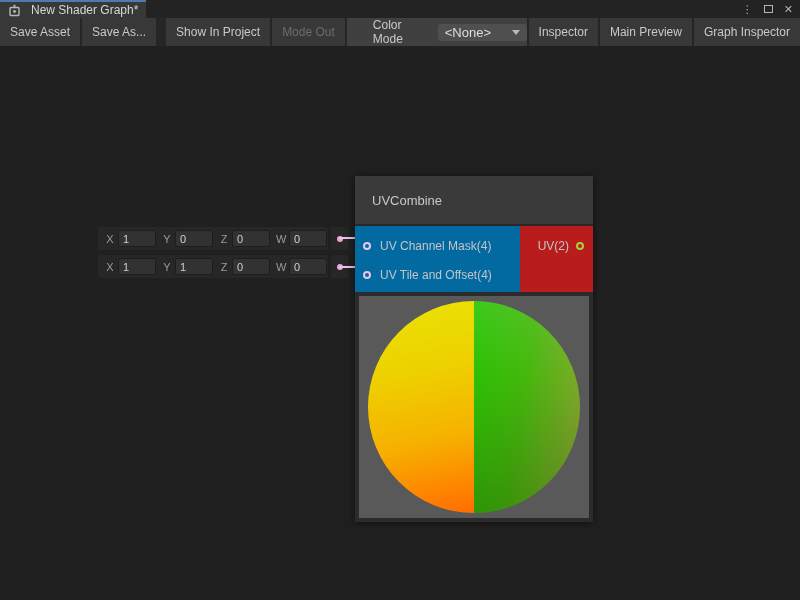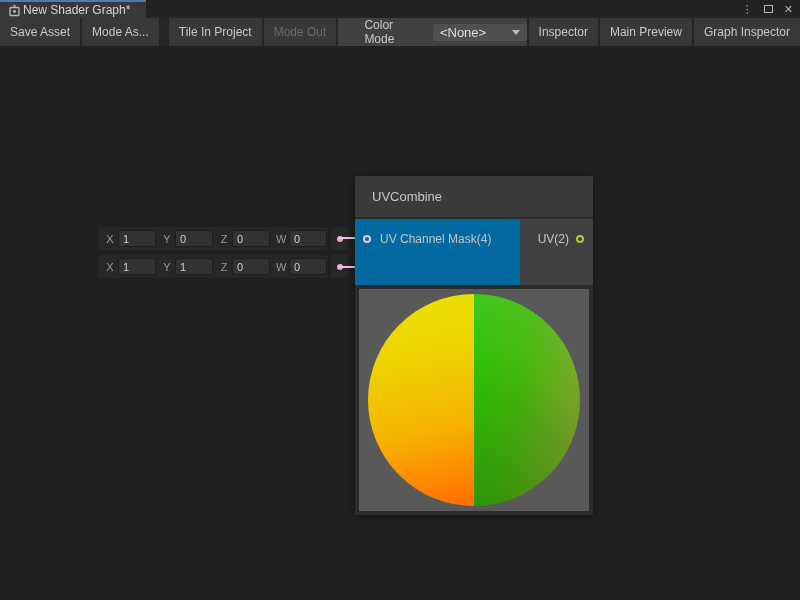--- a/index.html
+++ b/index.html
@@ -3,21 +3,21 @@
 <meta charset="utf-8">
 <style>
   * { margin:0; padding:0; box-sizing:border-box; }
   html,body { width:800px; height:600px; background:#202020; overflow:hidden;
               font-family:"Liberation Sans", sans-serif; }
   #root { position:relative; width:800px; height:600px; background:#202020; display:flex; flex-direction:column; }
 
   
   .tabbar { position:relative; height:18px; background:#232323; flex:0 0 auto; }
   .tab { position:absolute; left:0; top:0; width:146px; height:18px; background:#383838;
-         border-top:2px solid #4a7cae; display:flex; align-items:center; gap:2px; padding-left:8px; }
+         border-top:2px solid #4a7cae; display:flex; align-items:center; gap:10px; padding-left:8px; }
   .tab-title { font-size:12px; color:#d6d6d6; white-space:nowrap; }
   .win-controls { position:absolute; right:7px; top:0; height:18px; display:flex; align-items:center; gap:11px; }
   .wc { color:#b4b4b4; font-size:12px; line-height:18px; cursor:default; }
   .wc-menu { font-size:11px; letter-spacing:0; }
   .wc-max { width:9px; height:8px; border:1.5px solid #b4b4b4; display:inline-block; }
   .wc-close { font-size:11px; }
 
   
   .toolbar { height:28px; background:#262626; display:flex; align-items:stretch; column-gap:2px; flex:0 0 auto; }
   .tbtn { background:#383838; color:#c9c9c9; font-size:12px; line-height:24px; padding:0 10px;
@@ -44,30 +44,30 @@
   .vec-port { position:absolute; width:17px; height:23px; background:#272727; border-radius:2px;
               display:flex; align-items:center; justify-content:center; }
   .vec-dot { width:6px; height:6px; border-radius:50%; background:#e9a6db; }
 
   
   .edge { position:absolute; height:2px; background:#efc3e7; border-radius:1px; }
 
   
   .node { position:absolute; left:355px; top:130px; width:238px;
           box-shadow:0 1px 8px rgba(0,0,0,0.55); }
-  .node-title { height:43px; background:#3a3a3a; border-bottom:2px solid #282828;
+  .node-title { height:50px; background:#3a3a3a; border-bottom:2px solid #282828;
                 display:flex; align-items:center; padding-left:17px;
                 font-size:13px; color:#c8c8c8; }
   .node-ports { display:flex; height:66px; }
   .ports-in { width:165px; background:#0369a1; padding-top:5px; }
   .port-row { height:29px; display:flex; align-items:center; padding-left:8px; gap:9px; }
   .ring { width:8px; height:8px; border-radius:50%; border:2px solid #f1c4ea; background:transparent; flex:0 0 auto; }
   .ring.green { border-color:#a7cf3a; }
   .port-label { font-size:12px; color:#c4c4c4; white-space:nowrap; }
-  .ports-out { flex:1; background:#404040; padding-top:5px; }
+  .ports-out { flex:1; background:#b91c1c; padding-top:5px; }
   .out-row { height:29px; display:flex; align-items:center; justify-content:flex-end;
              padding-right:9px; gap:7px; }
   .node-preview { height:230px; background:#2b2b2b; padding:4px; }
   .preview-img { position:relative; width:100%; height:100%; background:#595959; overflow:hidden; }
   .sphere { position:absolute; left:9px; top:5px; width:212px; height:212px; border-radius:50%;
             overflow:hidden; display:flex; }
   .half { width:50%; height:100%; }
   .half-left { background:linear-gradient(168deg, #e9e405 0%, #eed000 35%, #f6b100 65%, #ff8000 90%, #ff6c00 100%); }
   .half-right { background:
       linear-gradient(to bottom, rgba(255,255,255,0.10) 0%, rgba(0,0,0,0) 35%, rgba(20,60,0,0.30) 100%),
@@ -89,23 +89,23 @@
     </div>
     <div class="win-controls">
       <span class="wc wc-menu">⋮</span>
       <span class="wc wc-max"></span>
       <span class="wc wc-close">✕</span>
     </div>
   </div>
 
   <div class="toolbar">
     <button class="tbtn">Save Asset</button>
-    <button class="tbtn">Mode As...</button>
+    <button class="tbtn">Save As...</button>
     <div class="tbgap"></div>
-    <button class="tbtn">Tile In Project</button>
+    <button class="tbtn">Show In Project</button>
     <button class="tbtn disabled">Mode Out</button>
     <div class="tfill">
       <span class="cm-label">Color Mode</span>
       <div class="dropdown">
         <span class="dd-value">&lt;None&gt;</span>
         <span class="dd-arrow"></span>
       </div>
     </div>
     <button class="tbtn">Inspector</button>
     <button class="tbtn">Main Preview</button>
@@ -148,20 +148,24 @@
     <div class="node">
       <div class="node-title">
         <span>UVCombine</span>
       </div>
       <div class="node-ports">
         <div class="ports-in">
           <div class="port-row">
             <span class="ring"></span>
             <span class="port-label">UV Channel Mask(4)</span>
           </div>
+          <div class="port-row">
+            <span class="ring"></span>
+            <span class="port-label">UV Tile and Offset(4)</span>
+          </div>
         </div>
         <div class="ports-out">
           <div class="out-row">
             <span class="port-label">UV(2)</span>
             <span class="ring green"></span>
           </div>
         </div>
       </div>
       <div class="node-preview">
         <div class="preview-img">

